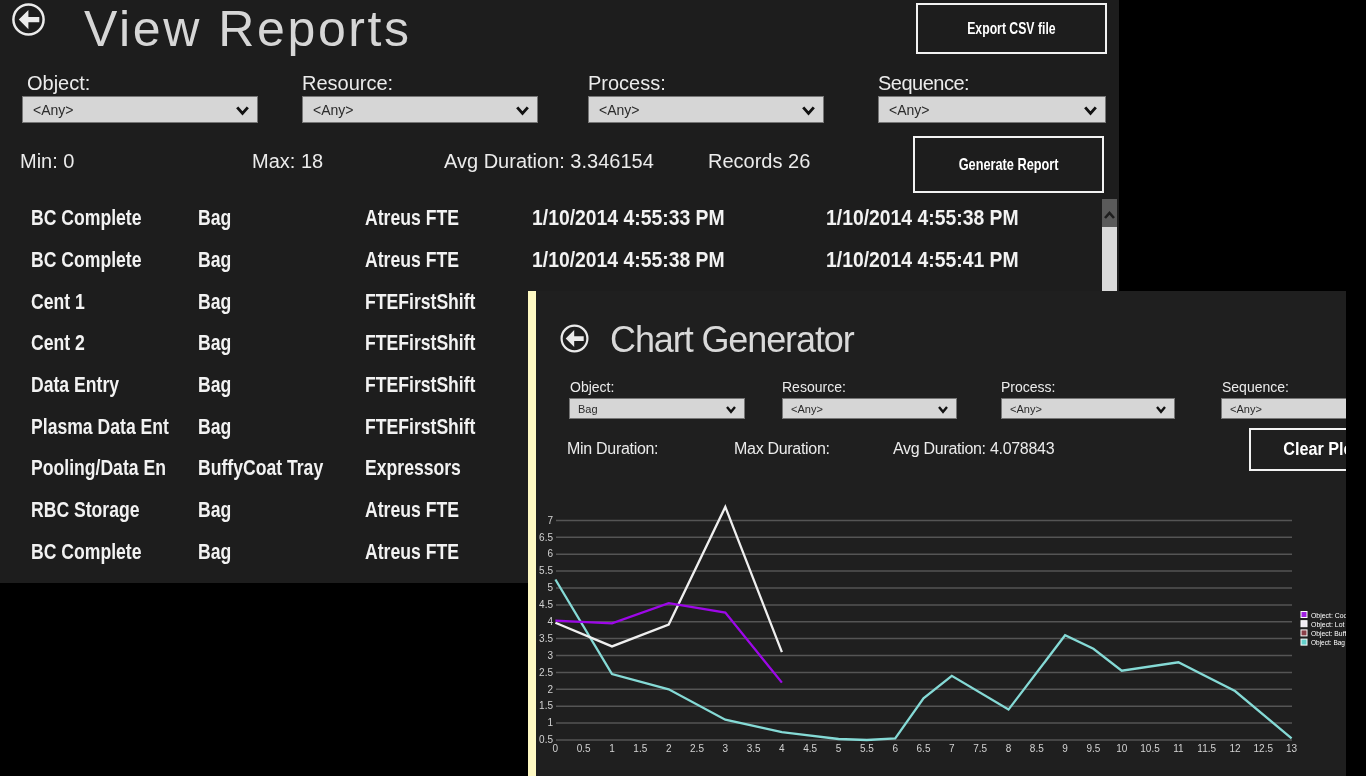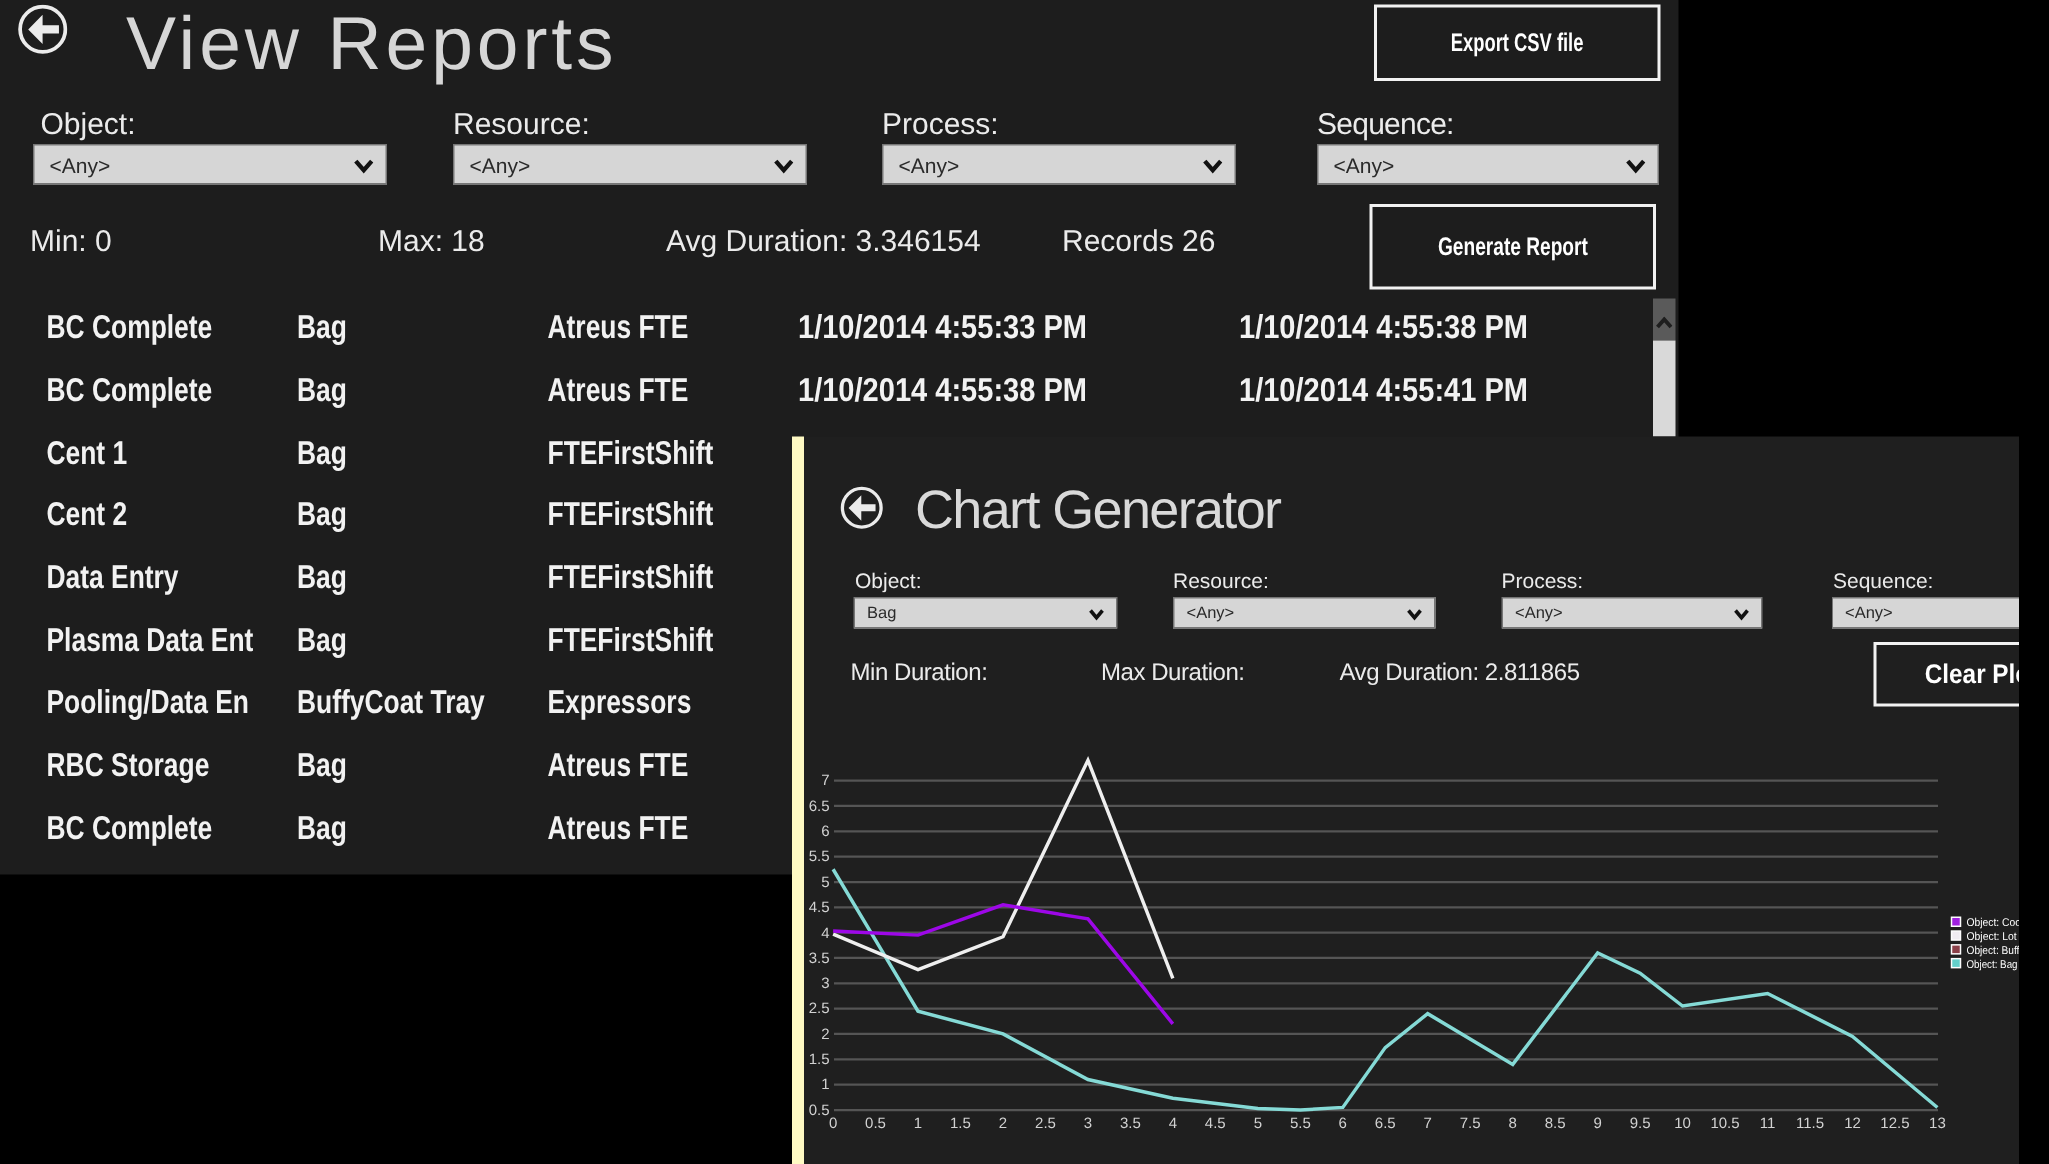--- a/index.html
+++ b/index.html
@@ -139,21 +139,21 @@
         <path d="M1 1 L5 5.8 L9 1" fill="none" stroke="#111" stroke-width="2.4"></path>
       </svg></div>
   <div class="abs dd" style="left:465px;top:107px;width:174px;height:21px;font-size:11px;padding-left:8px;">&lt;Any&gt;
     <svg class="chev" style="right:8px;top:7px" width="10" height="8" viewBox="0 0 10 8">
         <path d="M1 1 L5 5.8 L9 1" fill="none" stroke="#111" stroke-width="2.4"></path>
       </svg></div>
   <div class="abs dd" style="left:685px;top:107px;width:176px;height:21px;font-size:11px;padding-left:8px;">&lt;Any&gt;</div>
 
   <div class="abs lbl" style="left:31px;top:149.5px;font-size:16px;letter-spacing:-0.3px;">Min Duration:</div>
   <div class="abs lbl" style="left:198px;top:149.5px;font-size:16px;letter-spacing:-0.3px;text-align:right;">Max Duration:</div>
-  <div class="abs lbl" style="left:357px;top:149.5px;font-size:16px;letter-spacing:-0.3px;">Avg Duration: 2.811865</div>
+  <div class="abs lbl" style="left:357px;top:149.5px;font-size:16px;letter-spacing:-0.3px;">Avg Duration: 4.078843</div>
   <div class="abs btn" style="left:713px;top:137px;width:145px;height:43px;font-size:18px;">
       <span style="transform:scaleX(0.9)">Clear Plot</span>
     </div>
 
   <svg class="abs" style="left:0;top:0" width="817" height="485" viewBox="0 0 817 485" id="chartsvg">
       <line x1="20" y1="229.4" x2="756" y2="229.4" stroke="#555" stroke-width="1.5"></line>
       <text x="17" y="232.6" fill="#d2d2d2" font-size="10" text-anchor="end">7</text>
       <line x1="20" y1="246.3" x2="756" y2="246.3" stroke="#555" stroke-width="1.5"></line>
       <text x="17" y="249.5" fill="#d2d2d2" font-size="10" text-anchor="end">6.5</text>
       <line x1="20" y1="263.2" x2="756" y2="263.2" stroke="#555" stroke-width="1.5"></line>

